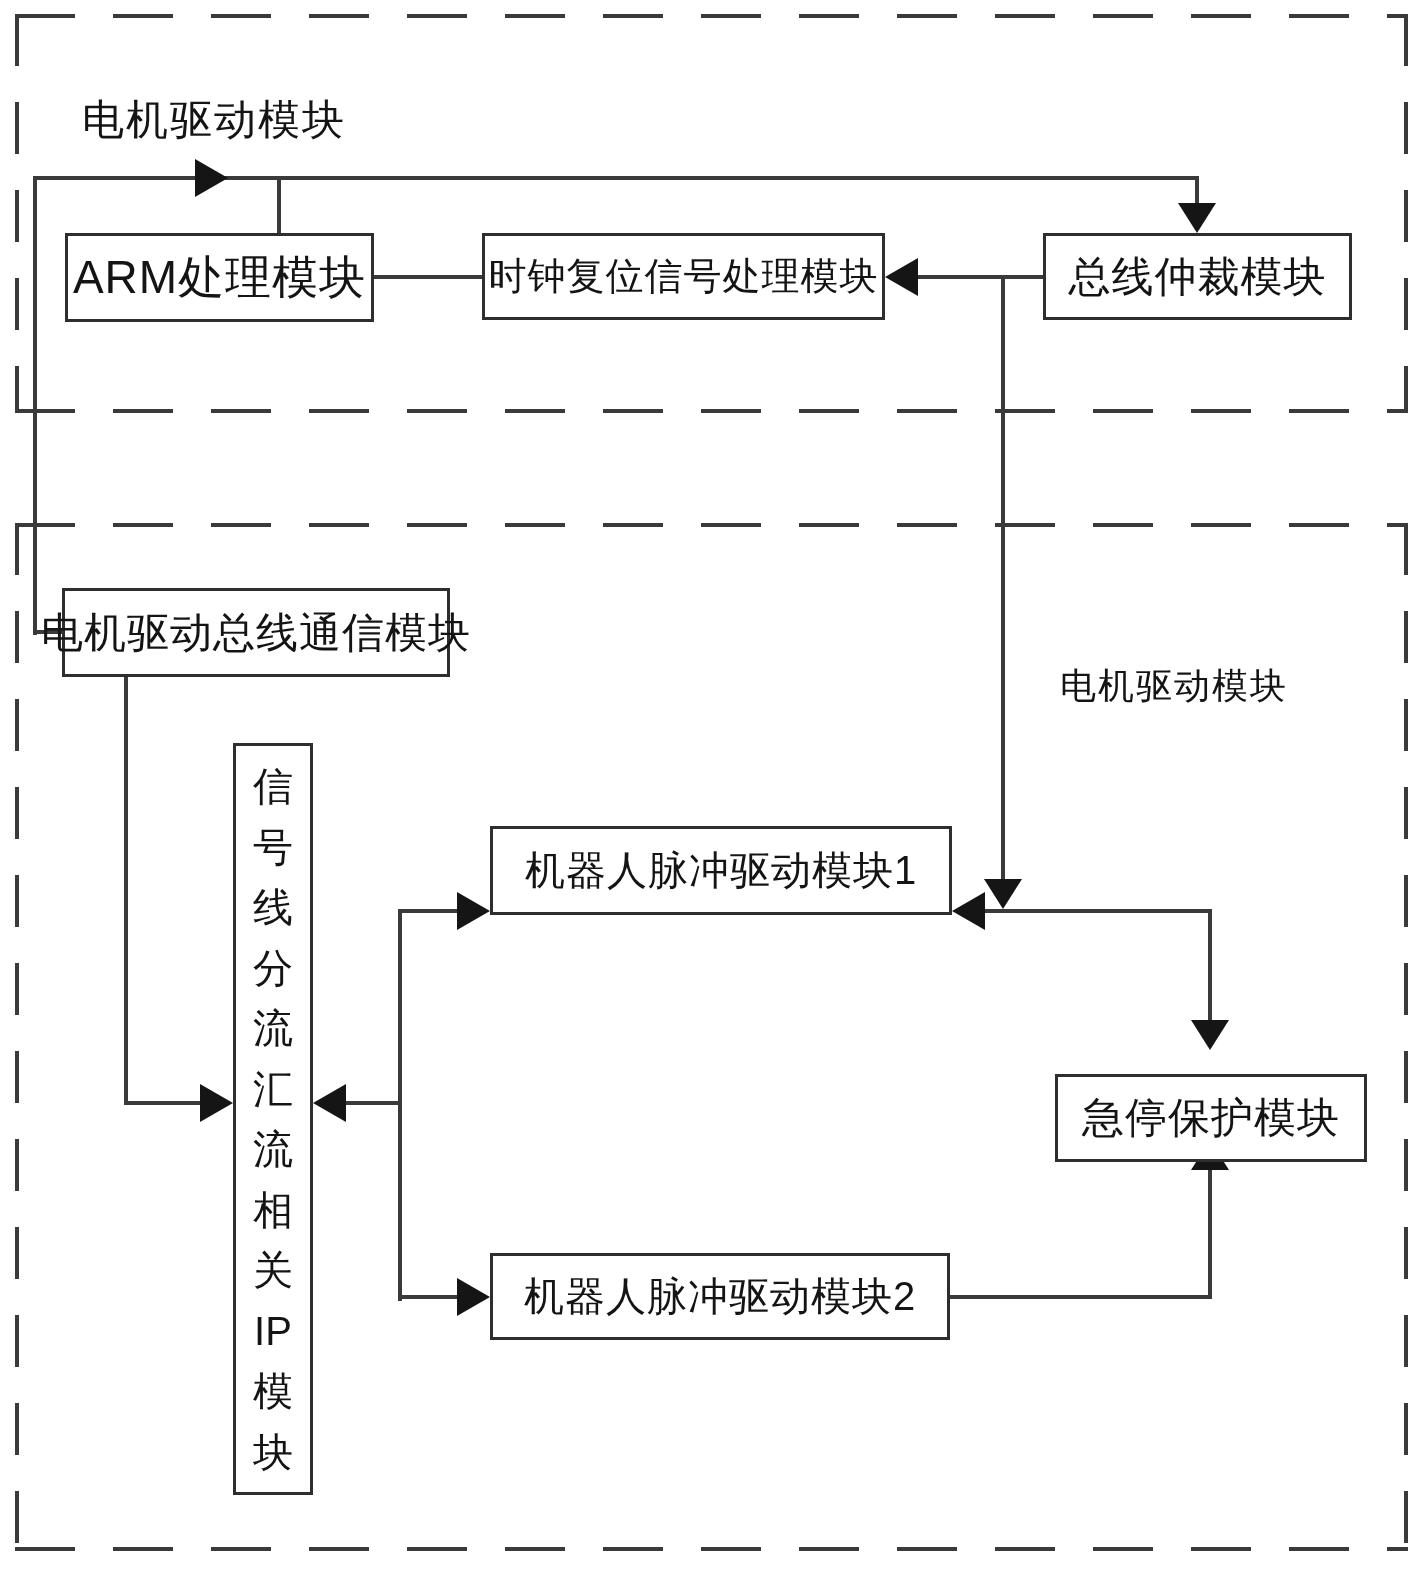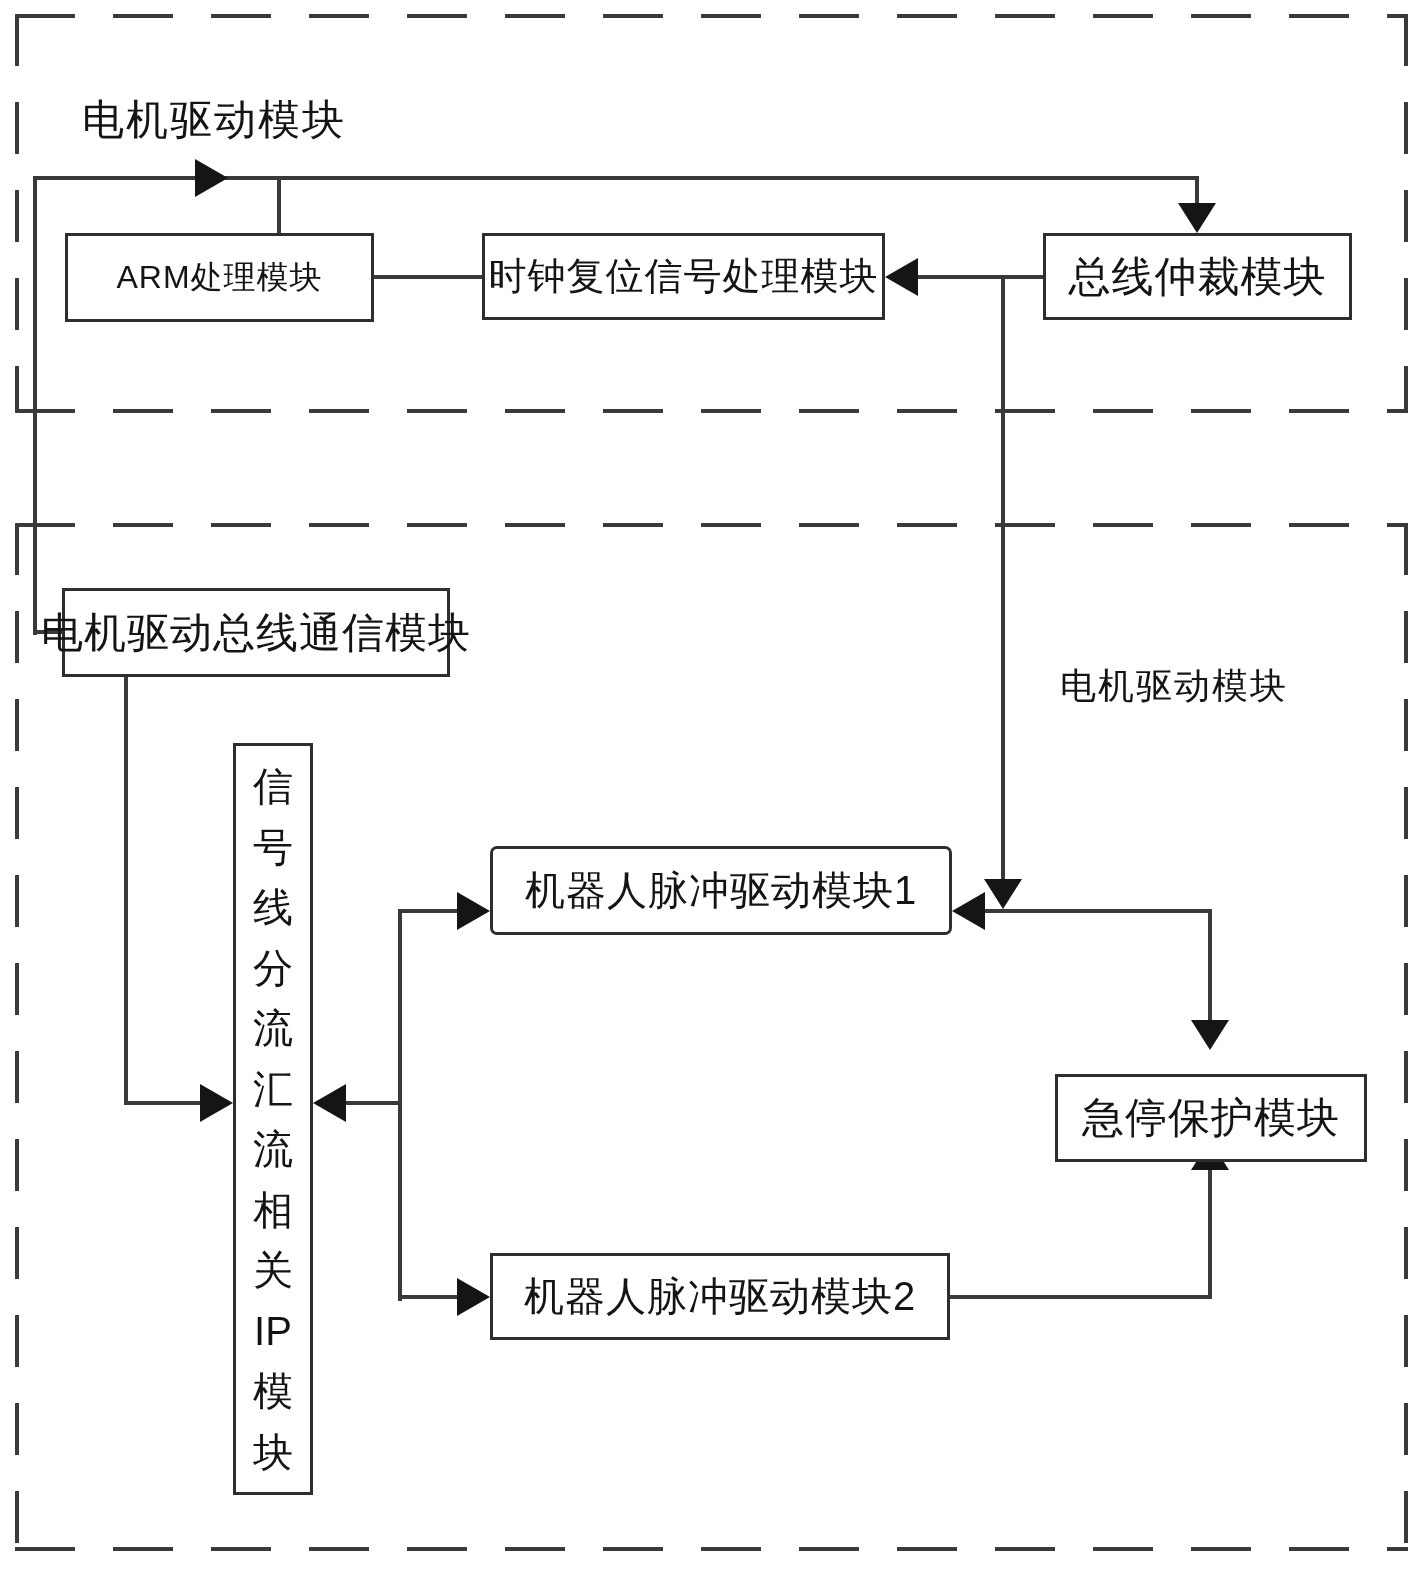--- a/index.html
+++ b/index.html
@@ -92,21 +92,21 @@
   <div class="ar ar-l" style="left:885px;top:258px;"></div>
   <div class="ar ar-d" style="left:984px;top:879px;"></div>
   <div class="ar ar-l" style="left:952px;top:892px;"></div>
   <div class="ar ar-d" style="left:1191px;top:1020px;"></div>
   <div class="ar ar-u" style="left:1191px;top:1140px;"></div>
   <div class="ar ar-r" style="left:200px;top:1084px;"></div>
   <div class="ar ar-l" style="left:313px;top:1084px;"></div>
   <div class="ar ar-r" style="left:457px;top:892px;"></div>
   <div class="ar ar-r" style="left:457px;top:1278px;"></div>
 
-  <div class="node" style="left:65px;top:233px;width:309px;height:89px;font-size:32px;">
+  <div class="node" style="left:65px;top:233px;width:309px;height:89px;font-size:46px;">
     <span>ARM处理模块</span>
   </div>
 
   <div class="node" style="left:1043px;top:233px;width:309px;height:87px;font-size:42px;">
     <span>总线仲裁模块</span>
   </div>
 
   <div class="node" style="left:482px;top:233px;width:403px;height:87px;font-size:38px;">
     <span>时钟复位信号处理模块</span>
   </div>
@@ -123,21 +123,21 @@
     <span>流</span>
     <span>汇</span>
     <span>流</span>
     <span>相</span>
     <span>关</span>
     <span>IP</span>
     <span>模</span>
     <span>块</span>
   </div>
 
-  <div class="node" style="left:490px;top:846px;width:462px;height:89px;font-size:40px;border-radius:7px;">
+  <div class="node" style="left:490px;top:826px;width:462px;height:89px;font-size:40px;">
     <span>机器人脉冲驱动模块1</span>
   </div>
 
   <div class="node" style="left:1055px;top:1050px;width:312px;height:88px;font-size:42px;margin-top:24px;">
     <span>急停保护模块</span>
   </div>
 
   <div class="node" style="left:490px;top:1253px;width:460px;height:87px;font-size:40px;">
     <span>机器人脉冲驱动模块2</span>
   </div>

